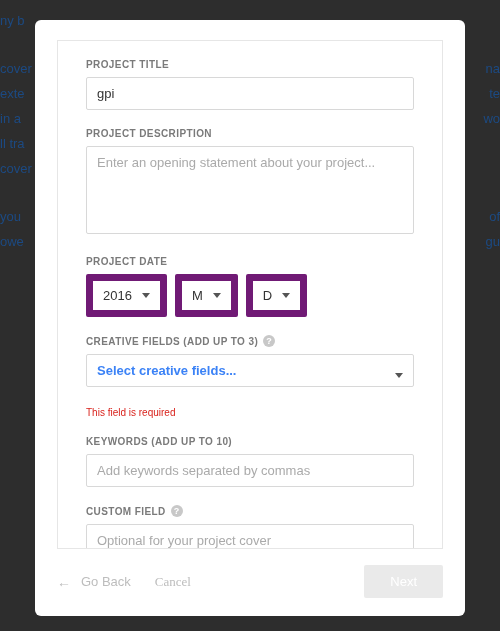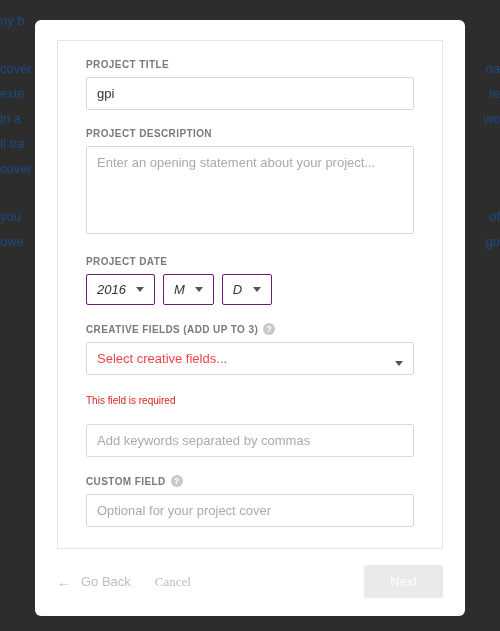--- a/index.html
+++ b/index.html
@@ -72,45 +72,45 @@
       border-radius: 2px;
       padding: 8px 10px;
       font-size: 13px;
       color: #333;
       font-family: inherit;
     }
     .text-input::placeholder, .textarea::placeholder { color: #aaa; }
     .textarea { height: 88px; resize: none; }
     .date-row { display: flex; gap: 8px; }
     .select-small {
-      border: 1px solid #701a75;
+      border: 7px solid #701a75;
       border-radius: 2px;
       padding: 7px 10px;
       font-size: 13px;
       background: #fff;
       display: flex;
       align-items: center;
       gap: 10px;
       cursor: pointer;
       min-width: 50px;
-      font-style: italic;
     }
     .select-small .val { flex: 1; color: #333; }
     .caret {
       width: 0; height: 0;
       border-left: 4px solid transparent;
       border-right: 4px solid transparent;
       border-top: 5px solid #555;
     }
     .select-full {
       display: flex;
       align-items: flex-end;
       justify-content: space-between;
       cursor: pointer;
-      color: #ef4444;
+      color: #3b82f6;
+      font-weight: bold;
     }
     .error-text {
       color: #d9221c;
       font-size: 10px;
       margin-top: 20px;
     }
     .footer {
       display: flex;
       align-items: center;
       gap: 24px;
@@ -215,20 +215,21 @@
         <span class="help-icon">?</span>
       </div>
       <div class="select-full">
         <span>Select creative fields...</span>
         <span class="caret"></span>
       </div>
       <div class="error-text">This field is required</div>
     </div>
 
     <div class="field-group">
+      <div class="field-label">KEYWORDS (ADD UP TO 10)</div>
       <input class="text-input" placeholder="Add keywords separated by commas" style="">
     </div>
 
     <div class="field-group" style="margin-bottom:16px">
       <div class="field-label">
         <span>CUSTOM FIELD</span>
         <span class="help-icon">?</span>
       </div>
       <input class="text-input" placeholder="Optional for your project cover" style="">
     </div>

